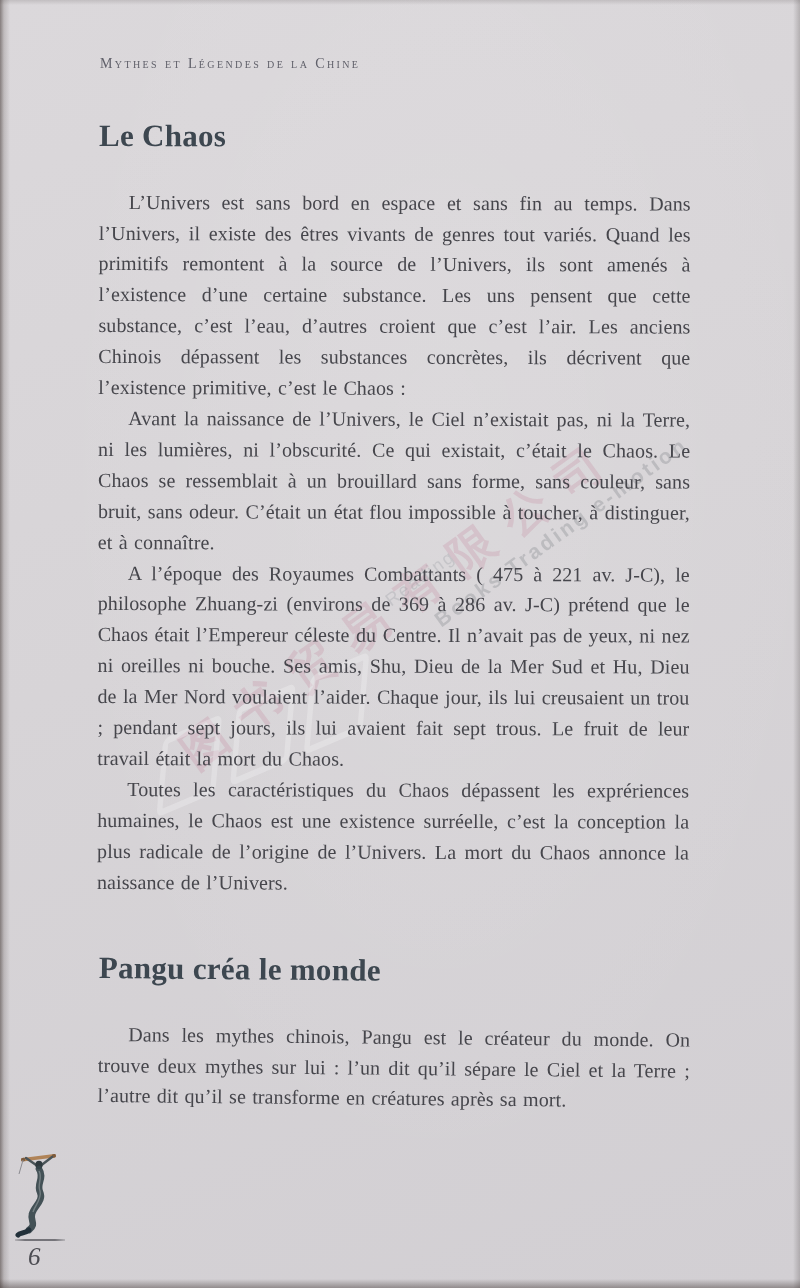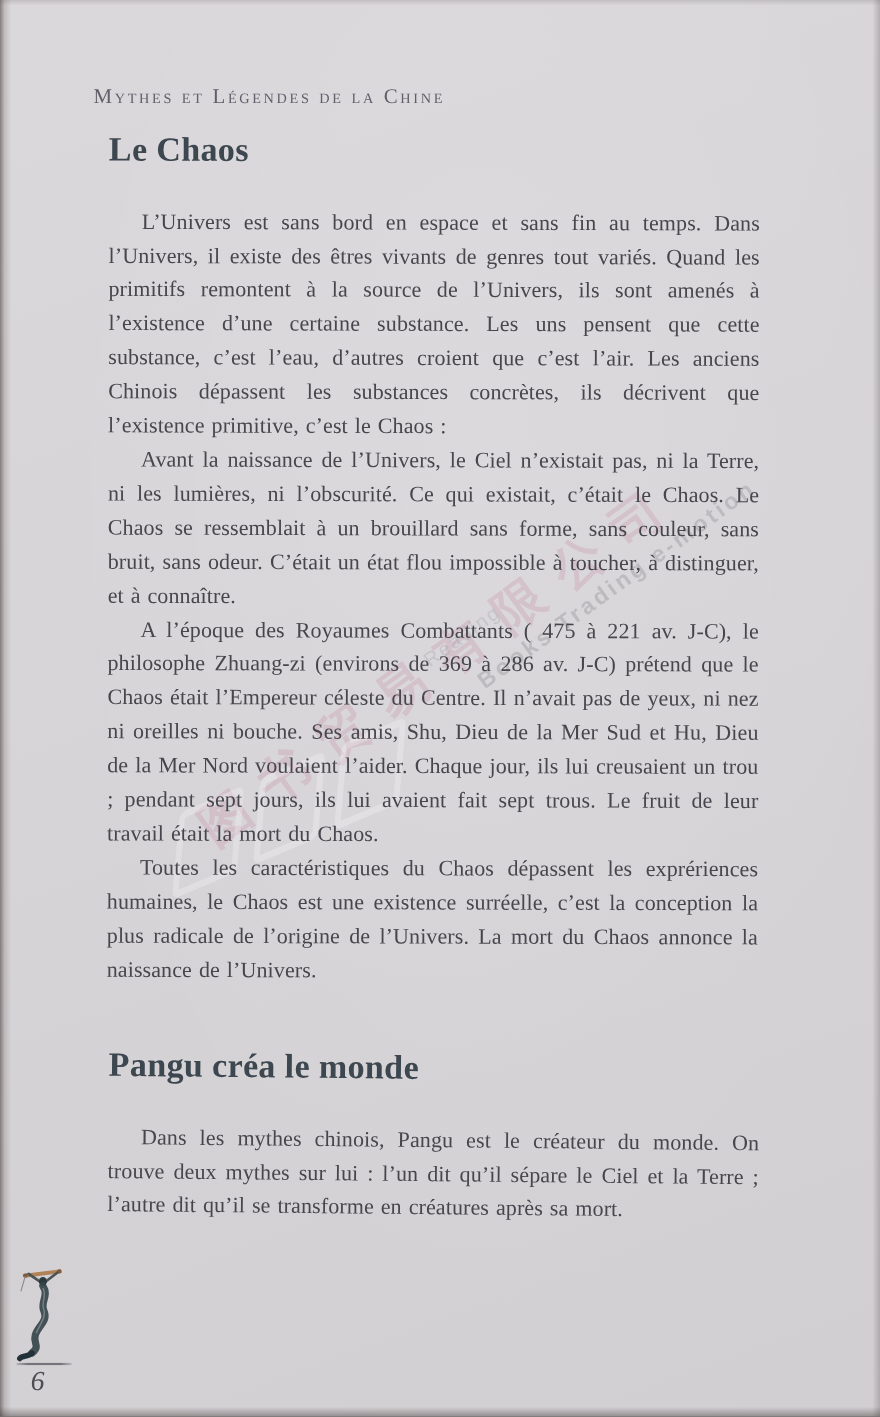--- a/index.html
+++ b/index.html
@@ -18,24 +18,24 @@
   .edge-left   { position:absolute; left:0; top:0; bottom:0; width:10px;
                  background: linear-gradient(to right, rgba(48,36,32,.50), rgba(48,36,32,.16) 40%, rgba(0,0,0,0)); }
   .edge-right  { position:absolute; right:0; top:0; bottom:0; width:7px;
                  background: linear-gradient(to left, rgba(80,74,74,.28), rgba(0,0,0,0)); }
   .edge-bottom { position:absolute; left:0; right:0; bottom:0; height:9px;
                  background: linear-gradient(to top, rgba(55,45,42,.42), rgba(0,0,0,0)); }
   .edge-top    { position:absolute; left:0; right:0; top:0; height:5px;
                  background: linear-gradient(to bottom, rgba(95,88,88,.20), rgba(0,0,0,0)); }
 
   .running-header {
-    position: absolute; left: 85px; top: 56px;
+    position: absolute; left: 100px; top: 56px;
     font-variant: small-caps;
-    font-size: 19px; letter-spacing: 2.4px;
-    color: #60606a; font-weight: 500; margin-top: 22px;
+    font-size: 14px; letter-spacing: 2.4px;
+    color: #60606a; font-weight: 500;
   }
 
   .sec { position: absolute; left: 99px; width: 592px; }
   .sec1 { top: 118px; transform: rotate(.15deg); transform-origin: left top; }
   .sec2 { top: 950px; transform: rotate(.55deg); transform-origin: left top; }
 
   h1.sec-title {
     margin: 0 0 33px 0;
     font-size: 31px; line-height: 1.15;
     font-weight: 700; letter-spacing: .3px;

